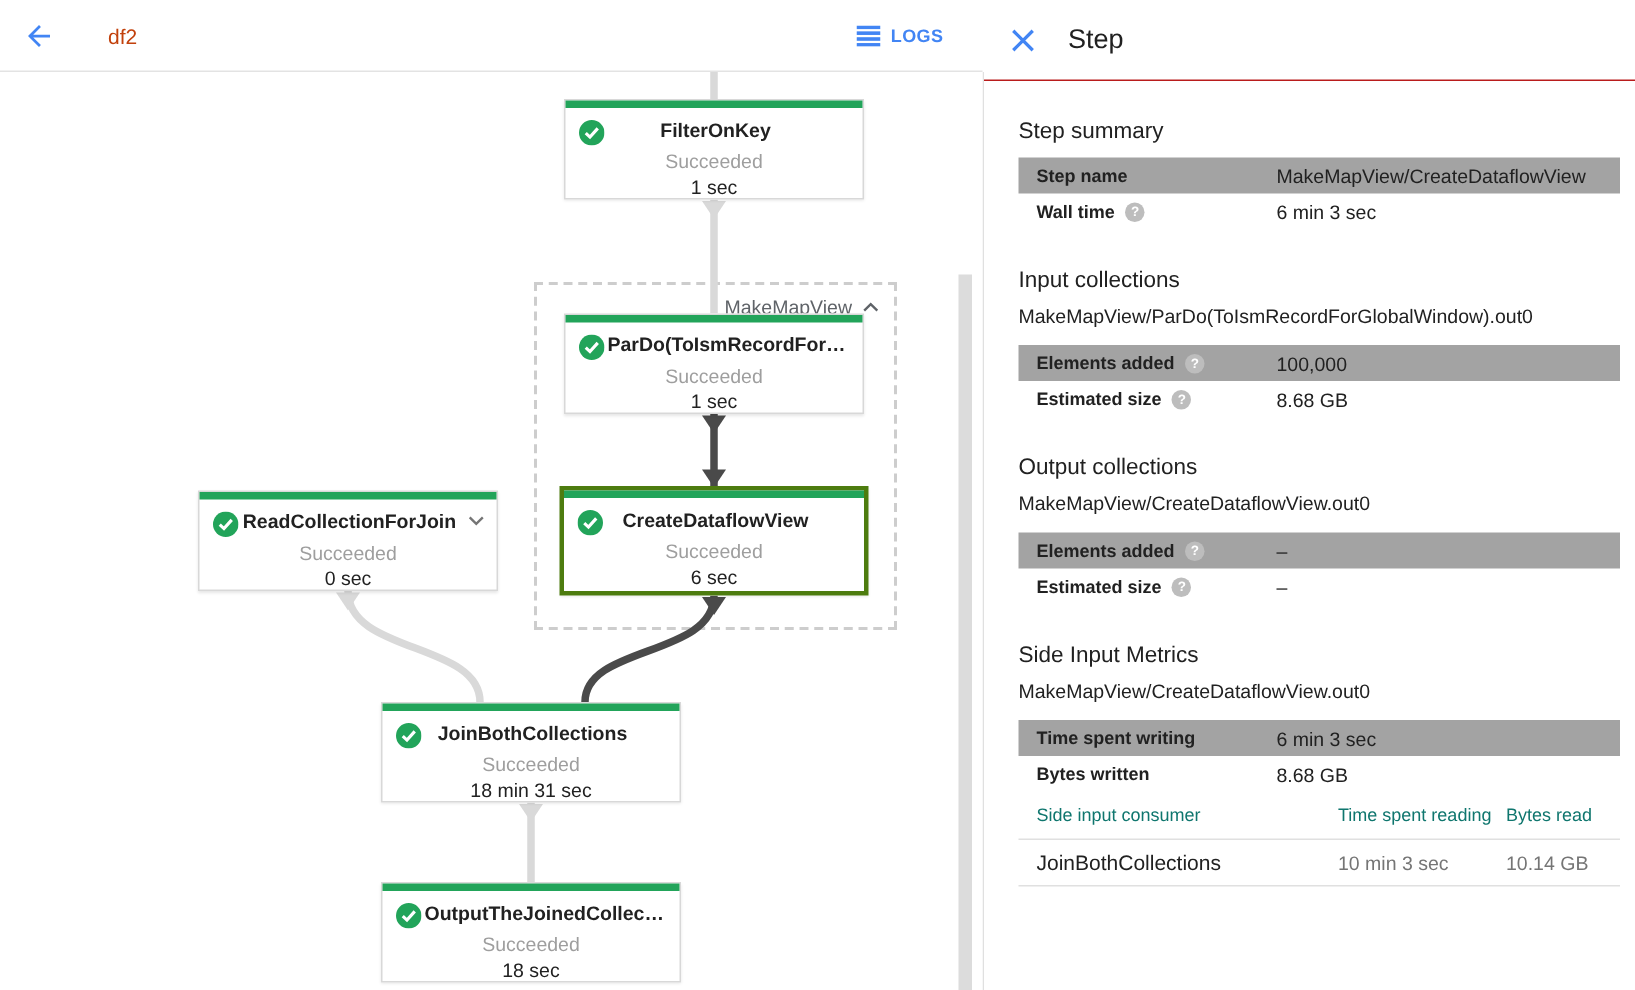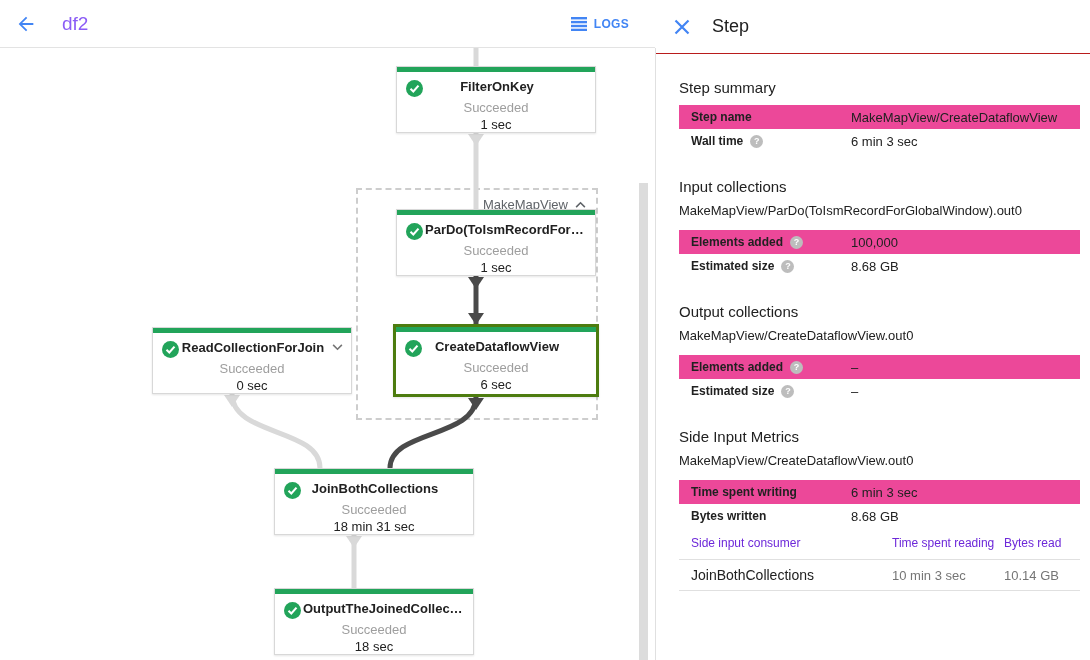--- a/index.html
+++ b/index.html
@@ -5,37 +5,37 @@
   * { box-sizing: border-box; margin: 0; padding: 0; }
   html, body { width: 1090px; height: 660px; overflow: hidden; background: #fff;
     font-family: "Liberation Sans", "DejaVu Sans", sans-serif; }
   .app { position: relative; width: 1090px; height: 660px; }
 
   
   .lheader { position: absolute; left: 0; top: 0; width: 655px; height: 48px;
     background: #fff; border-bottom: 1px solid #e3e3e3; display: flex; align-items: center; }
   .back-btn { width: 40px; height: 40px; margin-left: 6px; display: flex; align-items: center;
     justify-content: center; cursor: pointer; }
-  .job-title { font-size: 19px; color: #8b5cf6; margin-left: 16px; }
+  .job-title { font-size: 14px; color: #c2410c; margin-left: 26px; }
   .logs-btn { position: absolute; right: 26px; top: 0; height: 48px; display: flex;
     align-items: center; gap: 7px; color: #4285f4; font-size: 12px; font-weight: 700;
     letter-spacing: .3px; cursor: pointer; }
 
   
   .divider { position: absolute; left: 655px; top: 48px; bottom: 0; width: 1px; background: #e0e0e0; }
 
   
   .graph { position: absolute; left: 0; top: 48px; width: 655px; height: 612px; background: #fff; }
   .edges { position: absolute; left: 0; top: 0; z-index: 2; }
   .group { position: absolute; left: 356px; top: 140px; width: 242px; height: 232px;
     border: 2px dashed #cdcdcd; z-index: 1; }
   .group-label { position: absolute; right: 10px; top: 7px; display: flex; align-items: center;
     gap: 7px; font-size: 13px; color: #5f6368; cursor: pointer; }
   .node { position: absolute; width: 200px; height: 67px; background: #fff;
-    border: 1px solid #d8d8d8; box-shadow: 0 1px 2px rgba(0,0,0,.10); z-index: 3; cursor: pointer; margin-left: 20px; }
+    border: 1px solid #d8d8d8; box-shadow: 0 1px 2px rgba(0,0,0,.10); z-index: 3; cursor: pointer; }
   .node .bar { height: 5px; background: #22a45a; }
   .trow { position: relative; height: 20px; margin-top: 7px; }
   .trow .check { position: absolute; left: 9px; top: 1px; }
   .trow .ntitle { display: block; text-align: center; font-size: 13px; font-weight: 700;
     color: #212121; padding: 0 26px 0 28px; white-space: nowrap; overflow: hidden; }
   .trow .nchev { position: absolute; right: 8px; top: 4px; }
   .nstatus { text-align: center; font-size: 13px; color: #9e9e9e; line-height: 17px; }
   .ntime { text-align: center; font-size: 13px; color: #212121; line-height: 17px; }
   .node.selected { left: 373px; top: 276px; width: 206px; height: 73px;
     border: 3px solid #4d7c0f; }
@@ -46,30 +46,30 @@
   .panel { position: absolute; left: 656px; top: 0; width: 434px; height: 660px;
     background: #fff; overflow: hidden; }
   .pheader { height: 54px; border-bottom: 1px solid #b91c1c; display: flex; align-items: center; }
   .close-btn { width: 36px; height: 36px; margin-left: 8px; display: flex; align-items: center;
     justify-content: center; cursor: pointer; }
   .ptitle { font-size: 18px; color: #212121; margin-left: 12px; }
   .pbody { padding: 0 10px 0 23px; }
   .section-h { font-size: 15px; font-weight: 400; color: #212121; margin: 25px 0 9px; }
   .subtitle { font-size: 13px; color: #212121; margin: -1px 0 12px; }
   .mrow { display: flex; align-items: center; height: 24px; padding-left: 12px; }
-  .mrow.alt { background: #ec4899; }
+  .mrow.alt { background: #a3a3a3; }
   .mlabel { width: 160px; display: flex; align-items: center; gap: 7px;
     font-size: 12px; font-weight: 700; color: #212121; }
   .mvalue { font-size: 13px; color: #212121; }
   .help { width: 13px; height: 13px; border-radius: 50%; background: #bdbdbd; color: #fff;
     font-size: 9px; font-weight: 700; line-height: 13px; text-align: center; cursor: pointer; flex: none; }
   .tbl-h { font-size: 13px; font-weight: 700; color: #212121; margin: 17px 0 0; }
   .tblrow { display: grid; grid-template-columns: 1fr 112px 76px; align-items: center; }
   .tblrow.head { border-bottom: 1px solid #e0e0e0; }
-  .tblrow.head .cell { color: #6d28d9; font-size: 12px; padding: 8px 0 9px; }
+  .tblrow.head .cell { color: #0f766e; font-size: 12px; padding: 8px 0 9px; }
   .tblrow.body { border-bottom: 1px solid #e0e0e0; height: 31px; }
   .tblrow .cell.first { padding-left: 12px; }
   .tblrow.body .cell.first { color: #212121; font-size: 14px; }
   .tblrow.body .cell { color: #757575; font-size: 13px; }
 </style>
 </head>
 <body>
 
 <div class="app">
 

